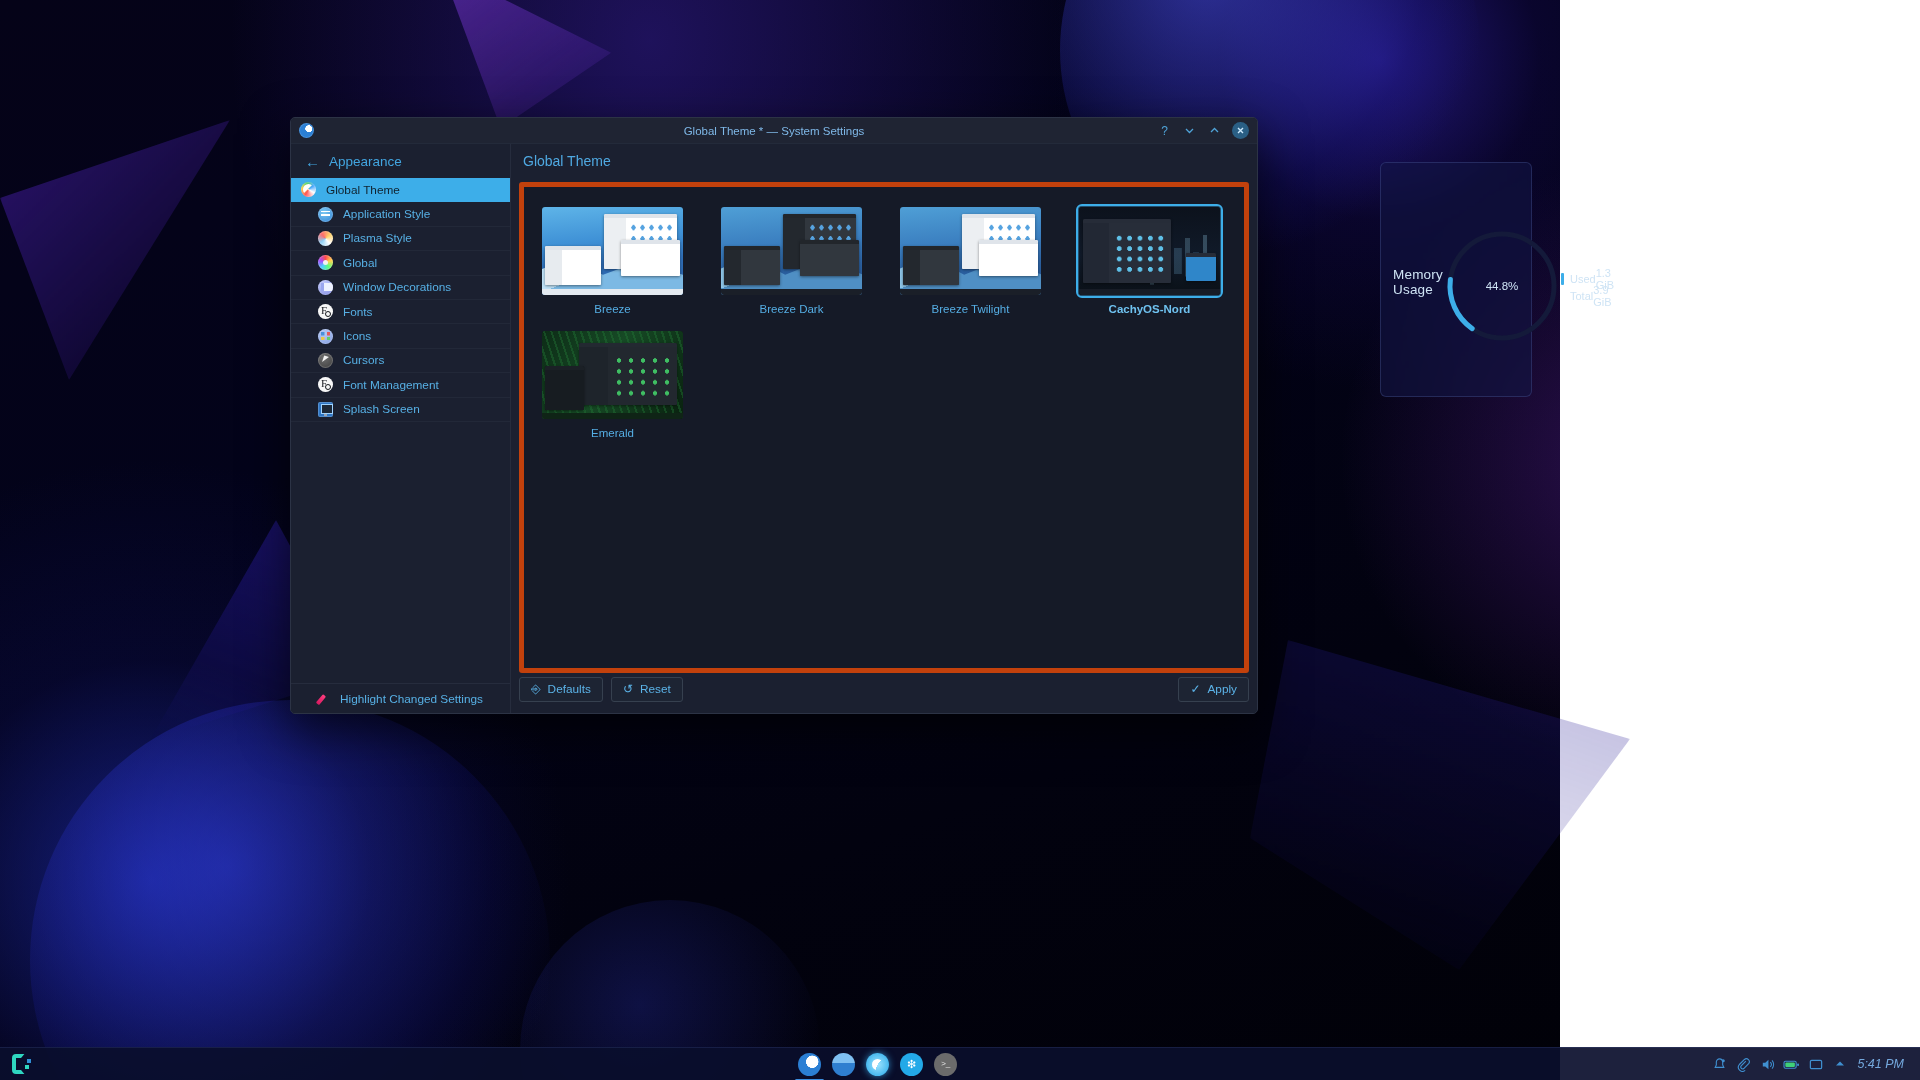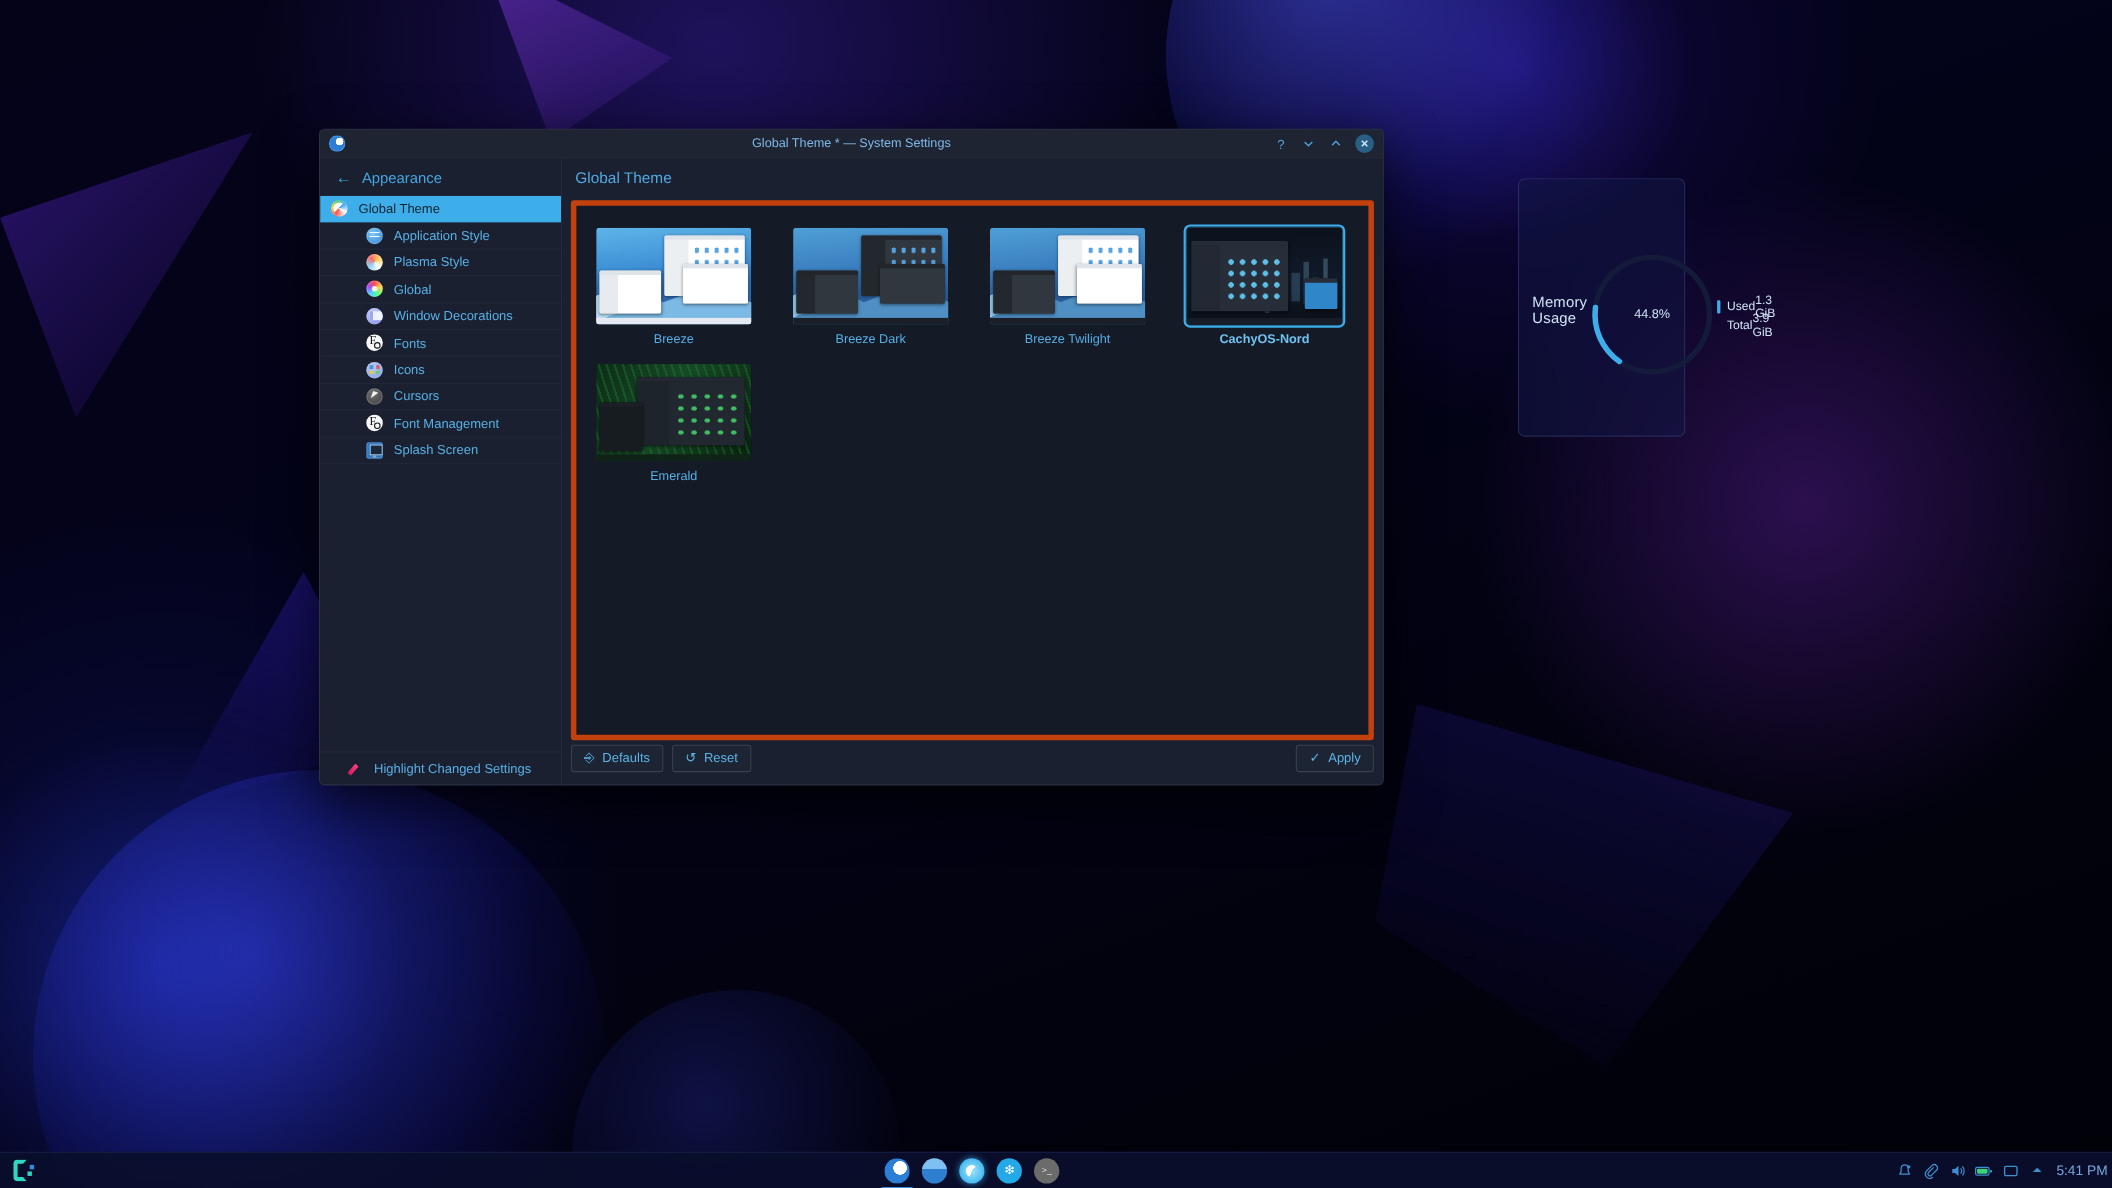--- a/index.html
+++ b/index.html
@@ -5,21 +5,21 @@
   * { box-sizing: border-box; margin: 0; padding: 0; }
   html, body {
     width: 1920px; height: 1080px;
     overflow: hidden;
     font-family: "Liberation Sans", sans-serif;
   }
 
   
   #desktop {
     position: relative;
-    width: 1920px; height: 1080px;
+    width: 1560px; height: 1080px;
     background:
       radial-gradient(circle at 1380px 60px, rgba(60,40,200,0.55) 0px, rgba(25,10,90,0.30) 160px, rgba(0,0,0,0) 330px),
       radial-gradient(circle at 150px 880px, rgba(40,60,235,0.50) 0px, rgba(14,16,90,0.30) 220px, rgba(0,0,0,0) 420px),
       radial-gradient(circle at 1640px 460px, rgba(120,40,190,0.35) 0px, rgba(0,0,0,0) 300px),
       radial-gradient(ellipse at 650px 40px, rgba(70,40,190,0.40) 0px, rgba(0,0,0,0) 420px),
       linear-gradient(160deg, #050318 0%, #03031a 35%, #02020f 70%, #010108 100%);
   }
   .bg-shard {
     position: absolute;
     background: linear-gradient(135deg, rgba(150,70,255,0.55), rgba(40,20,140,0.05));
@@ -102,21 +102,21 @@
   }
   #sidebar-header .back-arrow { font-size: 15px; line-height: 1; }
   #sidebar-list { flex: 1; overflow: hidden; }
   .side-item {
     display: flex; align-items: center; gap: 10px;
     height: 24.4px; padding-left: 10px;
     font-size: 11.8px; color: #57b0e5;
     border-bottom: 1px solid #222838;
     cursor: pointer;
   }
-  .side-item.sub { padding-left: 42px; }
+  .side-item.sub { padding-left: 27px; }
   .side-item.active {
     background: #3daee9; color: #10222e; border-bottom-color: #3daee9;
   }
   .side-icon {
     width: 15px; height: 15px; border-radius: 50%;
     flex: 0 0 15px; position: relative; overflow: hidden;
     box-shadow: inset 0 0 0 1px rgba(255,255,255,0.18);
   }
   .ic-globaltheme { background: conic-gradient(from 210deg, #ff5555, #ffcc44, #4fd36a, #4aa8ff, #ffffff 75%, #ff5555); }
   .ic-globaltheme::after{ content:""; position:absolute; left:2px; top:2px; width:11px; height:11px;
@@ -310,21 +310,21 @@
   .tb-systemsettings { background: radial-gradient(circle at 62% 38%, #ffffff 0 6px, rgba(255,255,255,0) 6.4px), #2b7fd4; }
   .tb-dolphin { background: linear-gradient(180deg, #7fc0f2 0 42%, #2f7fd0 42% 100%); }
   .tb-browser { background: radial-gradient(circle at 50% 50%, #9fe4ff, #22a7e8);
     box-shadow: 0 0 7px rgba(60,180,250,0.7); }
   .tb-browser::after{ content:""; position:absolute; width:11px; height:11px; border-radius:50%;
     background: conic-gradient(from 200deg, #ffffff 0 55%, rgba(255,255,255,0) 56%); }
   .tb-konversation { background: #23a9e8; }
   .tb-konversation::after{ content:"\2747"; color:#ffffff; font-size:11px; line-height:1; }
   .tb-konsole { background: #6b6b6b; }
   .tb-konsole::after{ content:">_"; color:#e8e8e8; font-size:8px; line-height:1; }
-  #tray { display:flex; align-items:center; gap:7px; padding-right: 4px; color:#3f8fd0; }
+  #tray { display:flex; align-items:center; gap:7px; padding-right: 16px; color:#3f8fd0;font-style:italic; }
   .tray-icon { width:17px; height:17px; display:flex; align-items:center; justify-content:center; cursor:pointer; }
   #tray-clock { font-size:12.5px; color:#74a8dd; margin-left:2px; cursor:pointer; }
 </style>
 </head>
 <body>
 
 <div id="desktop">
   <div class="bg-orb o1"></div>
   <div class="bg-orb o2"></div>
   <div class="bg-orb o3"></div>

